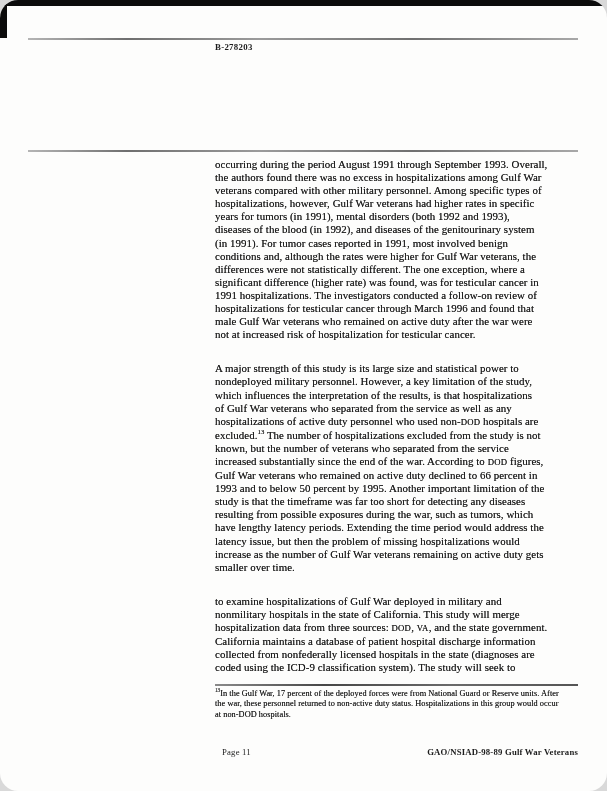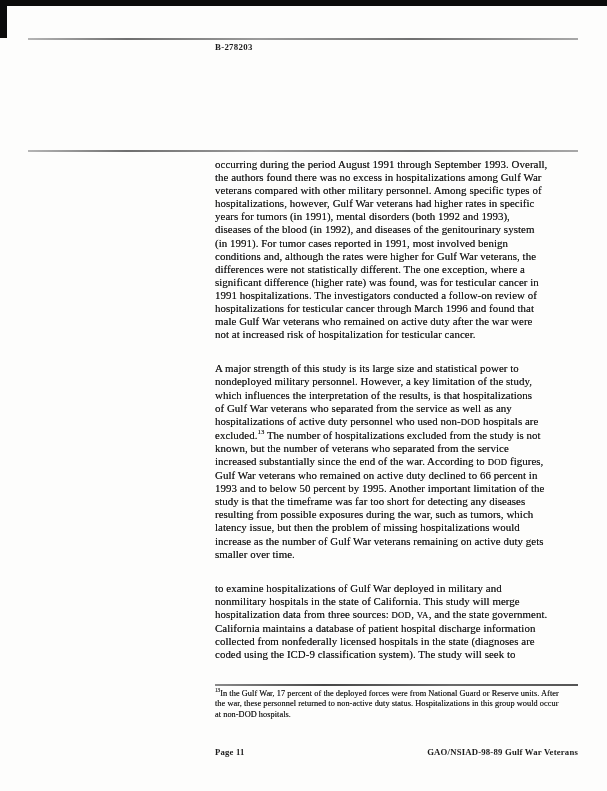--- a/index.html
+++ b/index.html
@@ -3,20 +3,21 @@
 <meta charset="utf-8">
 <style>
   html,body{margin:0;padding:0;background:#d9d9d9;}
   .page{
     position:relative;
     width:607px;height:791px;
     background:#fdfdfc;
     overflow:hidden;
     font-family:"Liberation Serif","DejaVu Serif",serif;
     color:#1c1c1c;
+    border-radius:18px;
   }
   
   .top-bar{position:absolute;left:0;top:0;width:607px;height:6px;background:#0b0b0b;}
   .left-strip{position:absolute;left:0;top:0;width:7px;height:38px;background:#0b0b0b;}
   
   .rule{position:absolute;height:2px;background:linear-gradient(90deg,#b5b5b5,#6f6f6f 18%,#9b9b9b 42%,#707070 70%,#a8a8a8);}
   .rule-header{left:28px;top:38px;width:550px;}
   .rule-section{left:28px;top:150px;width:550px;}
   .rule-footnote{position:absolute;left:215px;top:684px;width:363px;height:2px;
     background:linear-gradient(90deg,#8a8a8a,#474747 30%,#6a6a6a 65%,#555);}
@@ -31,22 +32,22 @@
     text-shadow:0 0 .35px rgba(20,20,20,.75);}
   .para + .para{margin-top:21px;}
   .line{white-space:nowrap;}
   .sup{font-size:.62em;vertical-align:super;line-height:0;}
   .sc{font-size:.8em;letter-spacing:.25px;}
   
   .footnote{position:absolute;left:215px;top:689px;width:372px;
     font-size:8.3px;line-height:10.4px;letter-spacing:.05px;
     text-shadow:0 0 .3px rgba(20,20,20,.7);}
   
-  .footer-left{position:absolute;left:215px;top:747px;
-    font-size:8.7px;font-weight:bold;letter-spacing:.2px;}
+  .footer-left{position:absolute;left:222px;top:747px;
+    font-size:8.7px;font-weight:normal;letter-spacing:.2px;}
   .footer-right{position:absolute;right:29px;top:747px;
     font-size:8.7px;font-weight:bold;letter-spacing:.2px;}
 </style>
 </head>
 <body>
 
 <div class="page">
 
   <div class="top-bar"></div>
   <div class="left-strip"></div>
@@ -80,20 +81,21 @@
         <div class="line">which influences the interpretation of the results, is that hospitalizations</div>
         <div class="line">of Gulf War veterans who separated from the service as well as any</div>
         <div class="line"><span>hospitalizations of active duty personnel who used non-</span><span class="sc">DOD</span><span> hospitals are</span></div>
         <div class="line"><span>excluded.</span><span class="sup">13</span><span> The number of hospitalizations excluded from the study is not</span></div>
         <div class="line">known, but the number of veterans who separated from the service</div>
         <div class="line"><span>increased substantially since the end of the war. According to </span><span class="sc">DOD</span><span> figures,</span></div>
         <div class="line">Gulf War veterans who remained on active duty declined to 66 percent in</div>
         <div class="line">1993 and to below 50 percent by 1995. Another important limitation of the</div>
         <div class="line">study is that the timeframe was far too short for detecting any diseases</div>
         <div class="line">resulting from possible exposures during the war, such as tumors, which</div>
+        <div class="line">have lengthy latency periods. Extending the time period would address the</div>
         <div class="line">latency issue, but then the problem of missing hospitalizations would</div>
         <div class="line">increase as the number of Gulf War veterans remaining on active duty gets</div>
         <div class="line">smaller over time.</div>
       </div>
     <div class="para">
         <div class="line">to examine hospitalizations of Gulf War deployed in military and</div>
         <div class="line">nonmilitary hospitals in the state of California. This study will merge</div>
         <div class="line"><span>hospitalization data from three sources: </span><span class="sc">DOD</span><span>, </span><span class="sc">VA</span><span>, and the state government.</span></div>
         <div class="line">California maintains a database of patient hospital discharge information</div>
         <div class="line">collected from nonfederally licensed hospitals in the state (diagnoses are</div>

